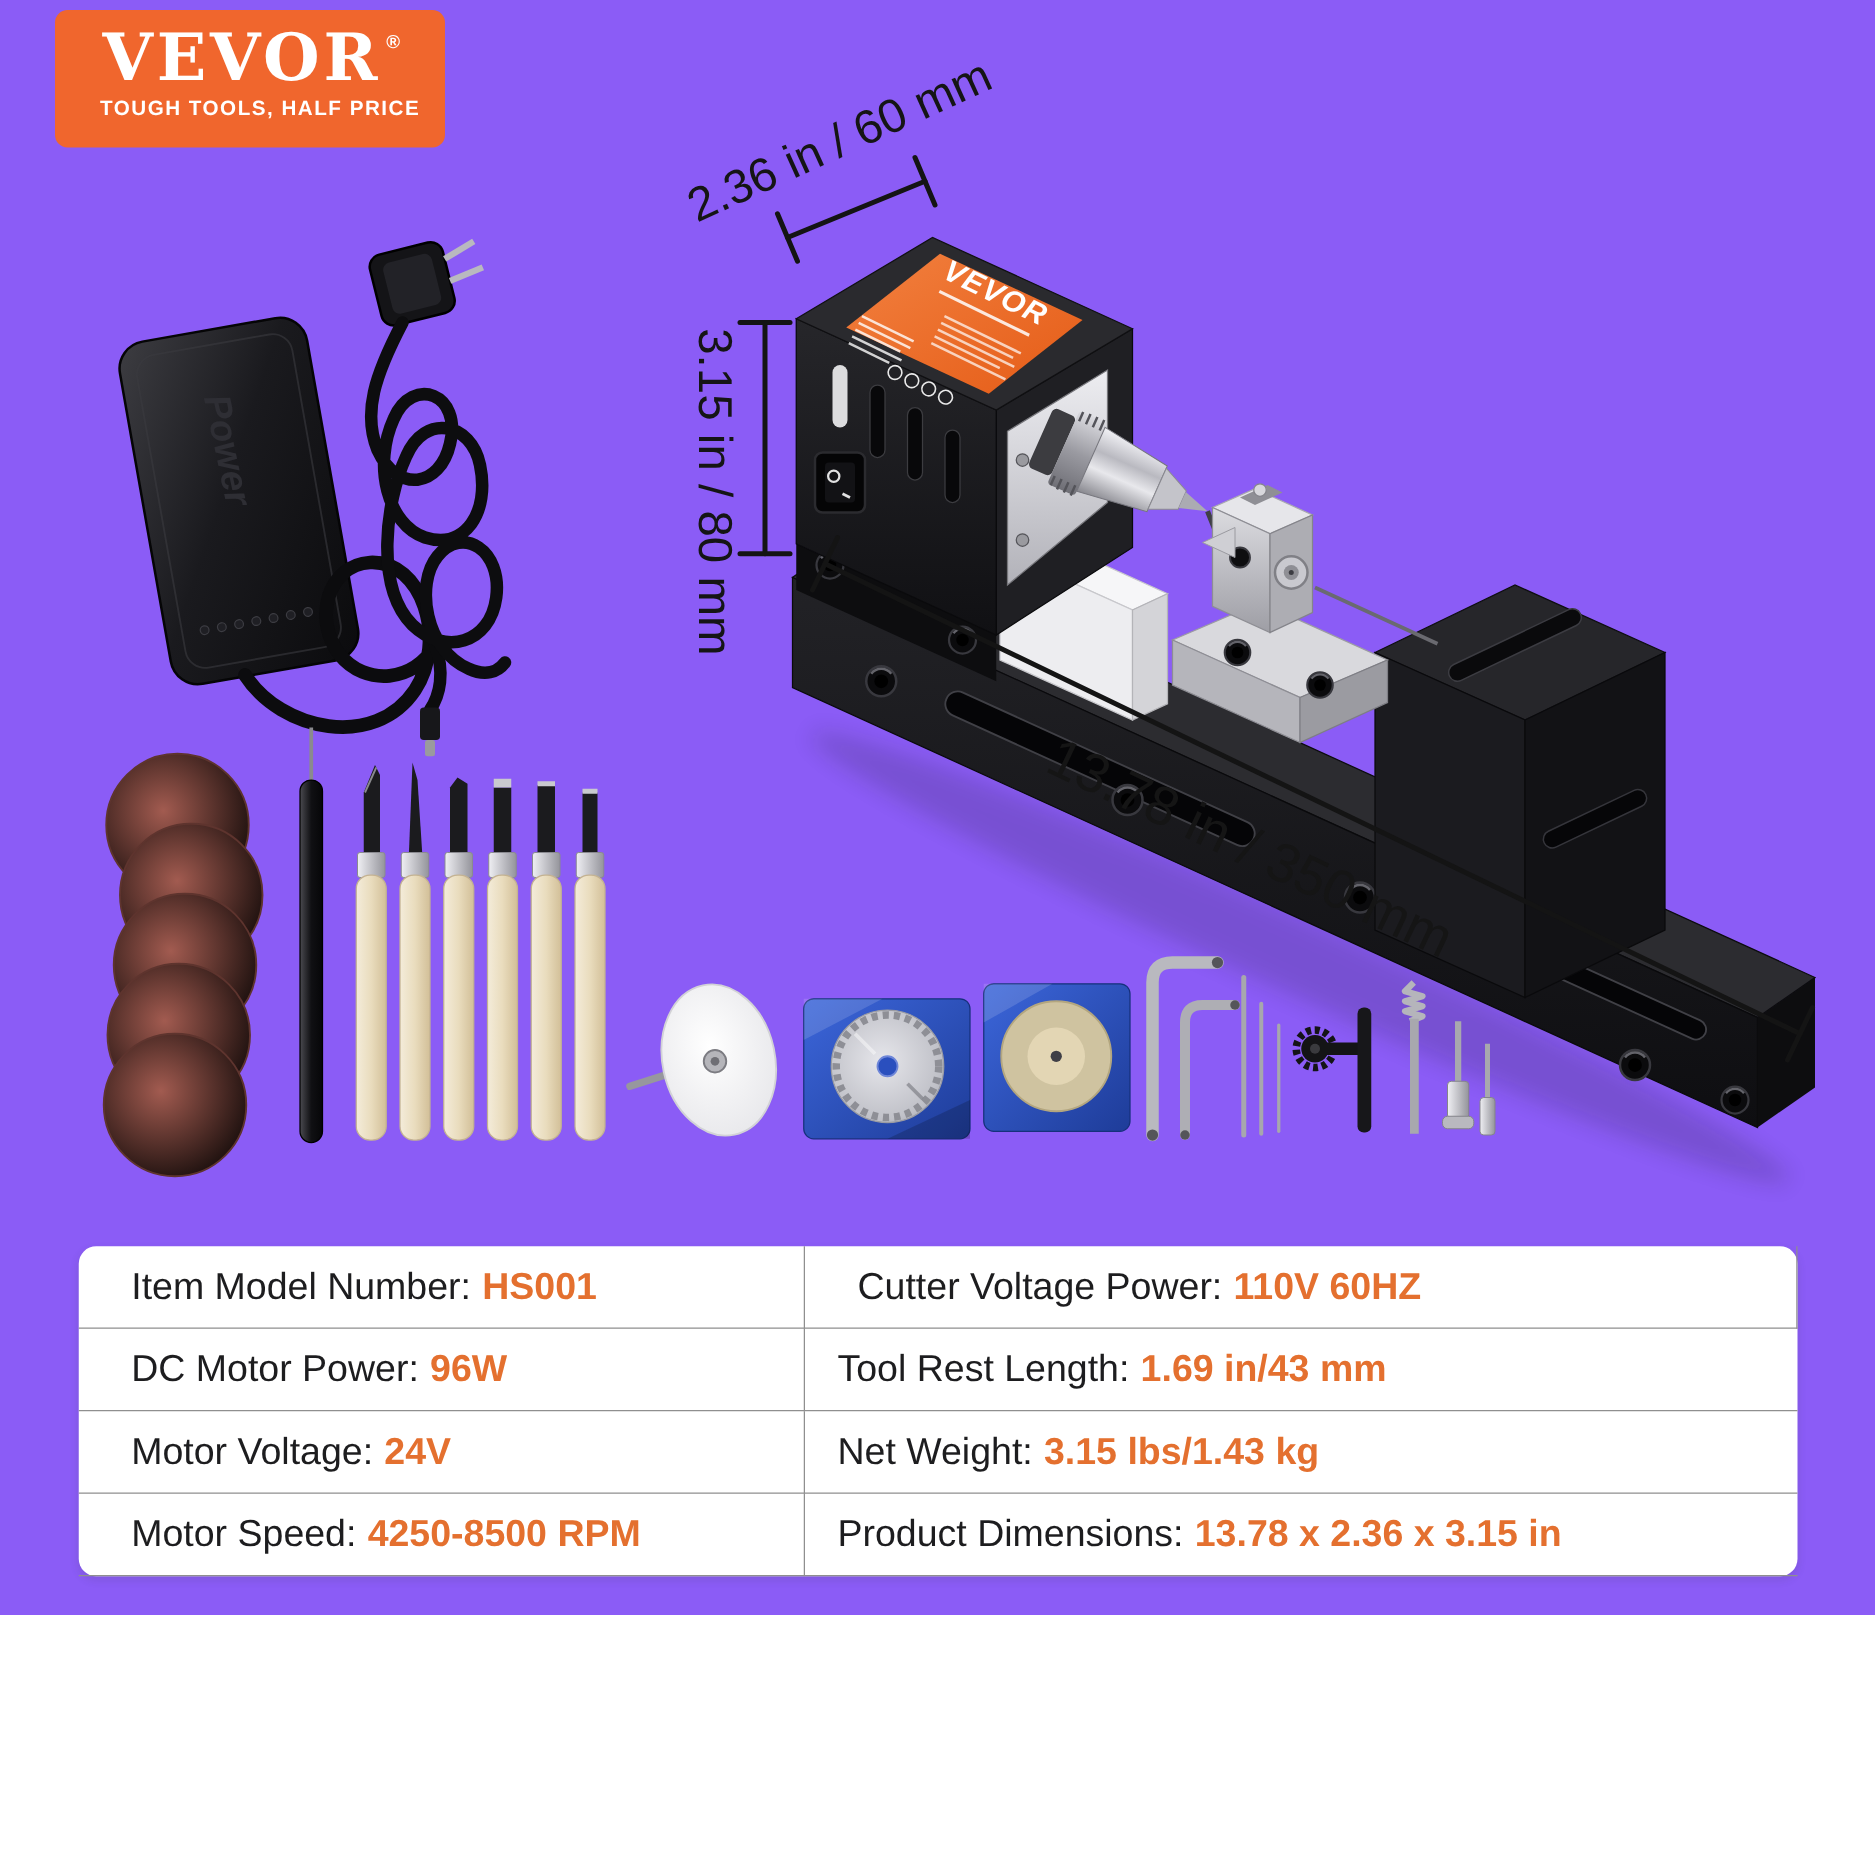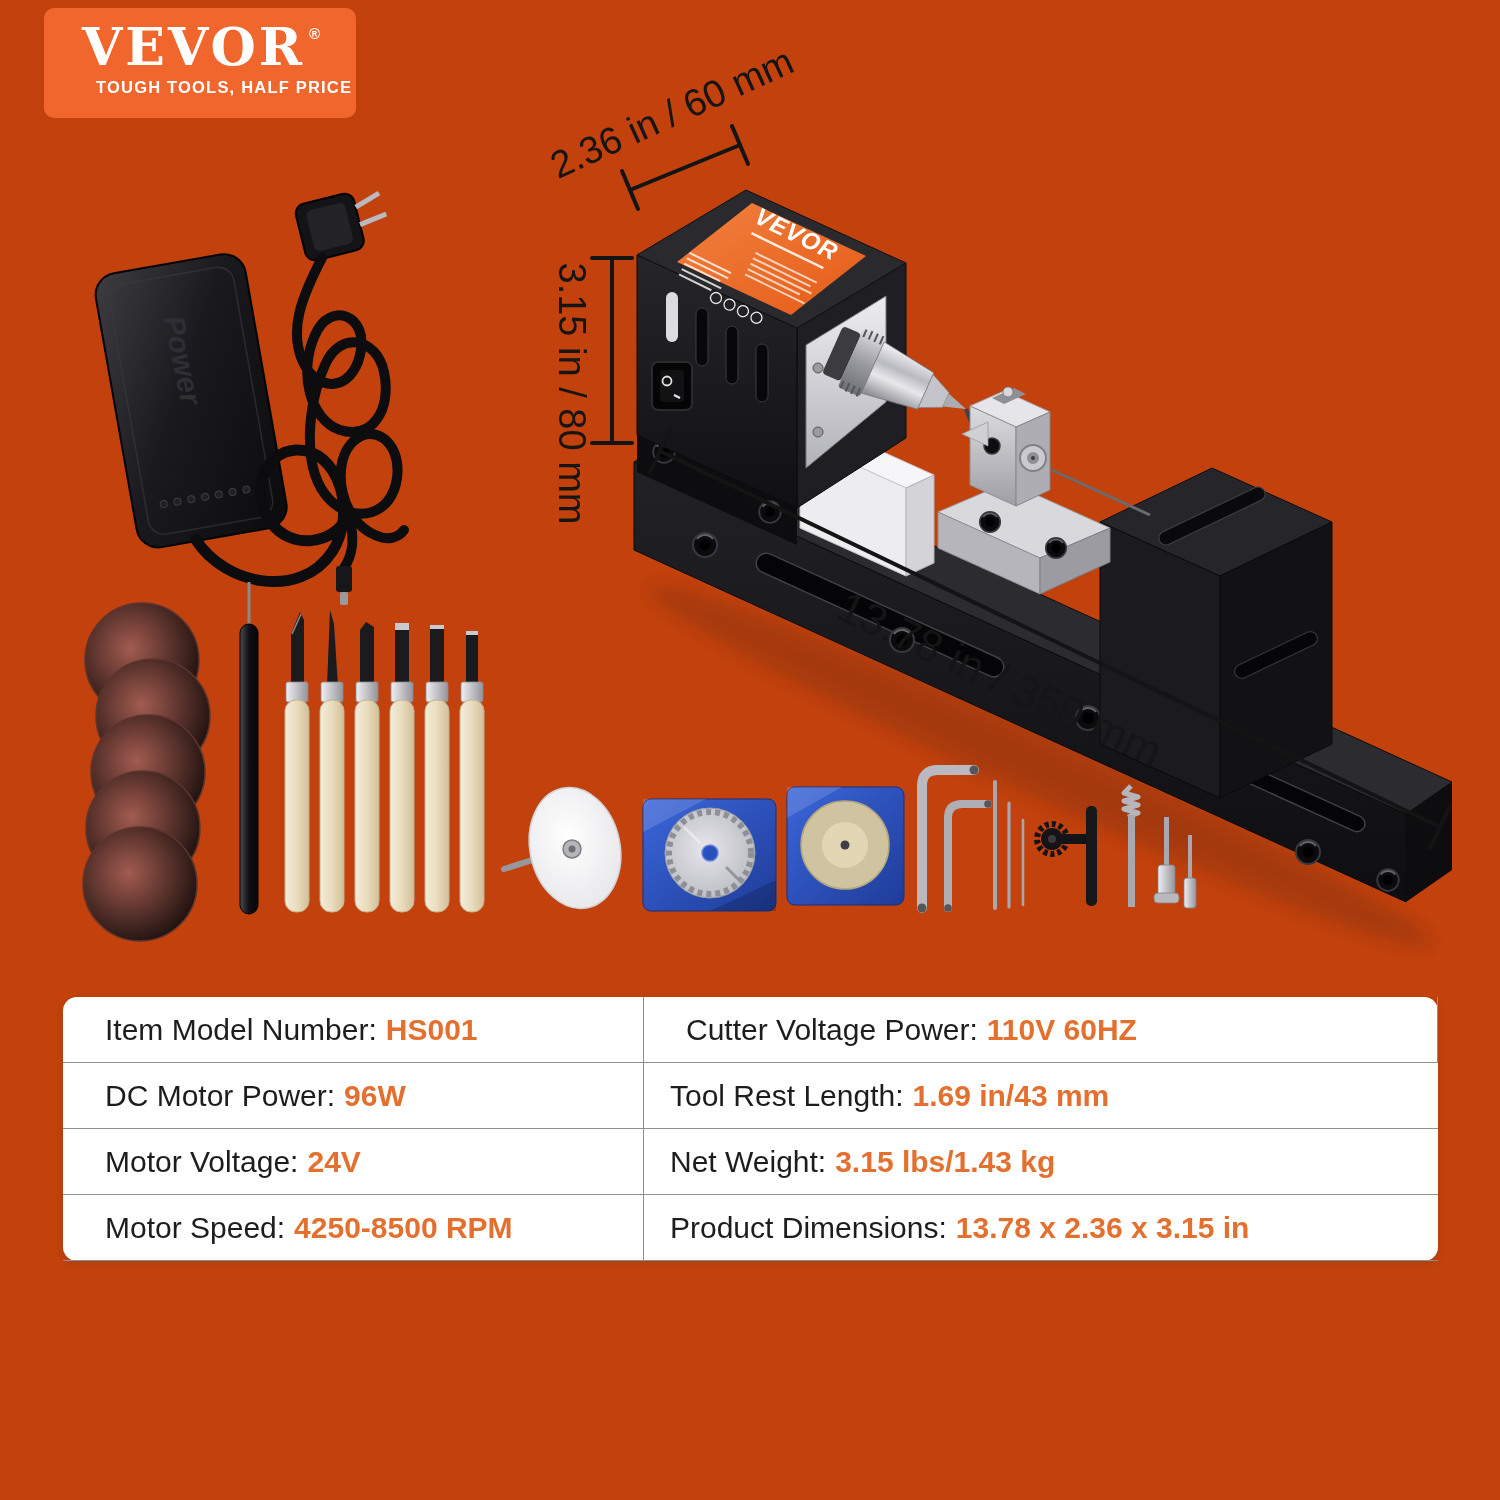--- a/index.html
+++ b/index.html
@@ -1,23 +1,23 @@
 <!DOCTYPE html>
 <html><head>
 <meta charset="utf-8">
 <style>
   html,body{margin:0;padding:0;}
   body{font-family:"Liberation Sans",sans-serif;}
-  .stage{position:relative;width:1500px;height:1500px;background:#c2410c;overflow:hidden;}
+  .stage{position:relative;width:1500px;height:1292px;background:#8b5cf6;overflow:hidden;}
 
   
   .logo{position:absolute;left:44px;top:8px;width:312px;height:110px;background:#F0662D;border-radius:10px;}
   .logo-word{padding:12px 0 0 38px;font-family:"DejaVu Serif",serif;font-weight:800;font-size:52px;line-height:1.05;color:#fff;letter-spacing:3px;}
   .logo-word .reg{font-size:15px;font-family:"Liberation Sans",sans-serif;font-weight:700;position:relative;top:-26px;left:4px;letter-spacing:0;}
-  .logo-tagline{padding-left:52px;margin-top:3px;font-size:16.5px;font-weight:700;letter-spacing:1.2px;color:#fff;}
+  .logo-tagline{padding-left:36px;margin-top:3px;font-size:16.5px;font-weight:700;letter-spacing:1.2px;color:#fff;}
 
   
   .scene{position:absolute;left:0;top:0;}
 
   
   .dim-label{position:absolute;color:#151515;white-space:nowrap;text-align:center;transform-origin:center center;}
   .dim-w{left:520px;top:92px;width:304px;font-size:38px;transform:rotate(-24.5deg);}
   .dim-h{left:421px;top:372px;width:300px;font-size:38px;transform:rotate(90deg);}
   .dim-l{left:762px;top:654px;width:476px;font-size:44px;transform:rotate(25.3deg);}
 

